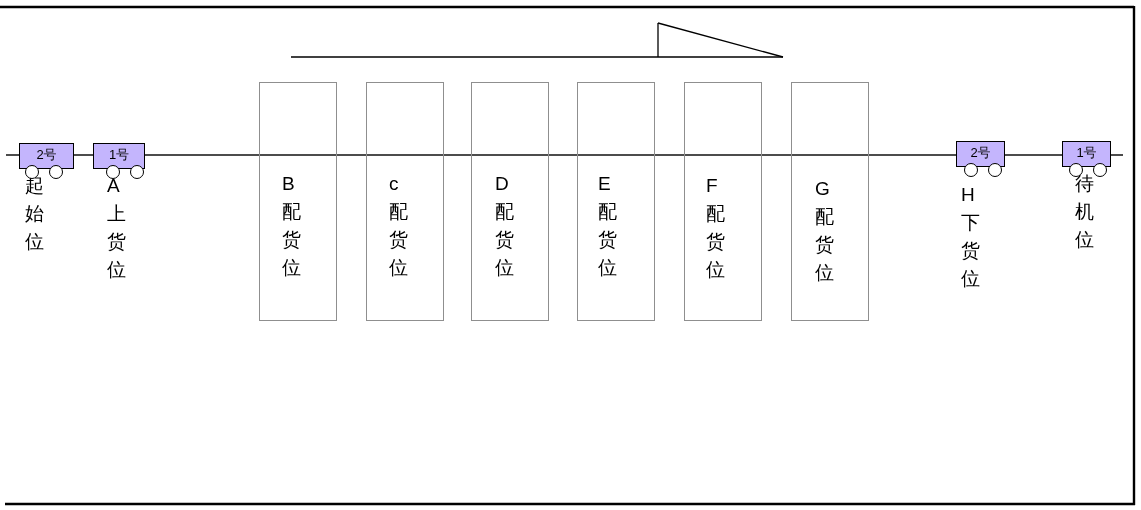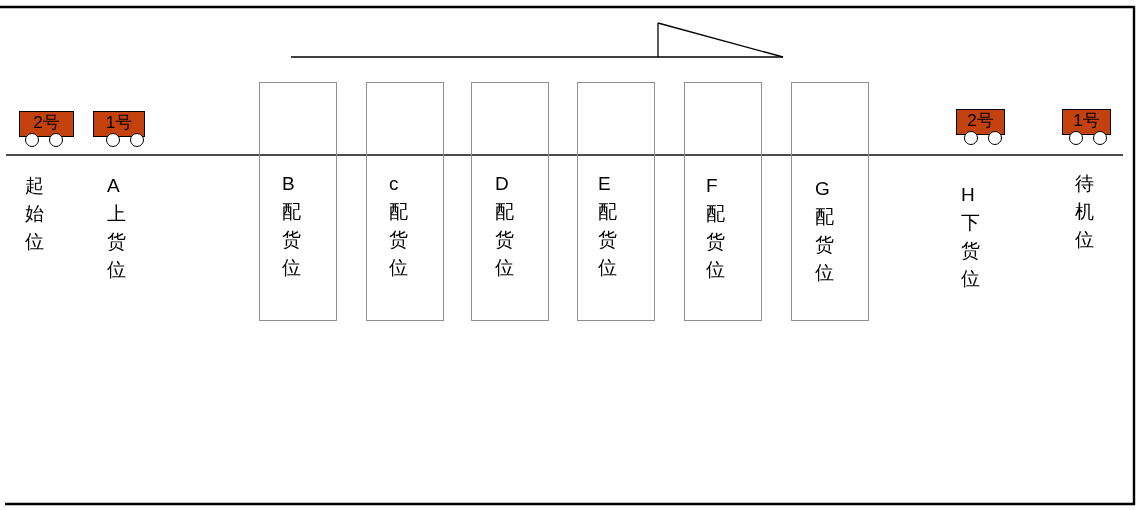--- a/index.html
+++ b/index.html
@@ -35,24 +35,25 @@
   .vlabel .vchar {
     display: block;
     height: 28px;
     line-height: 28px;
   }
   .cart {
     position: absolute;
     height: 26px;
     border: 1.6px solid #000;
     box-sizing: border-box;
-    background: #c2410c;
+    background: #c4b5fd;
     text-align: center;
-    font-size: 17px;
+    font-size: 13px;
     line-height: 22px;
+    margin-top: 32px;
   }
   .wheel {
     position: absolute;
     top: 21px;
     width: 14px;
     height: 14px;
     box-sizing: border-box;
     border: 1.4px solid #000;
     border-radius: 50%;
     background: #ffffff;

